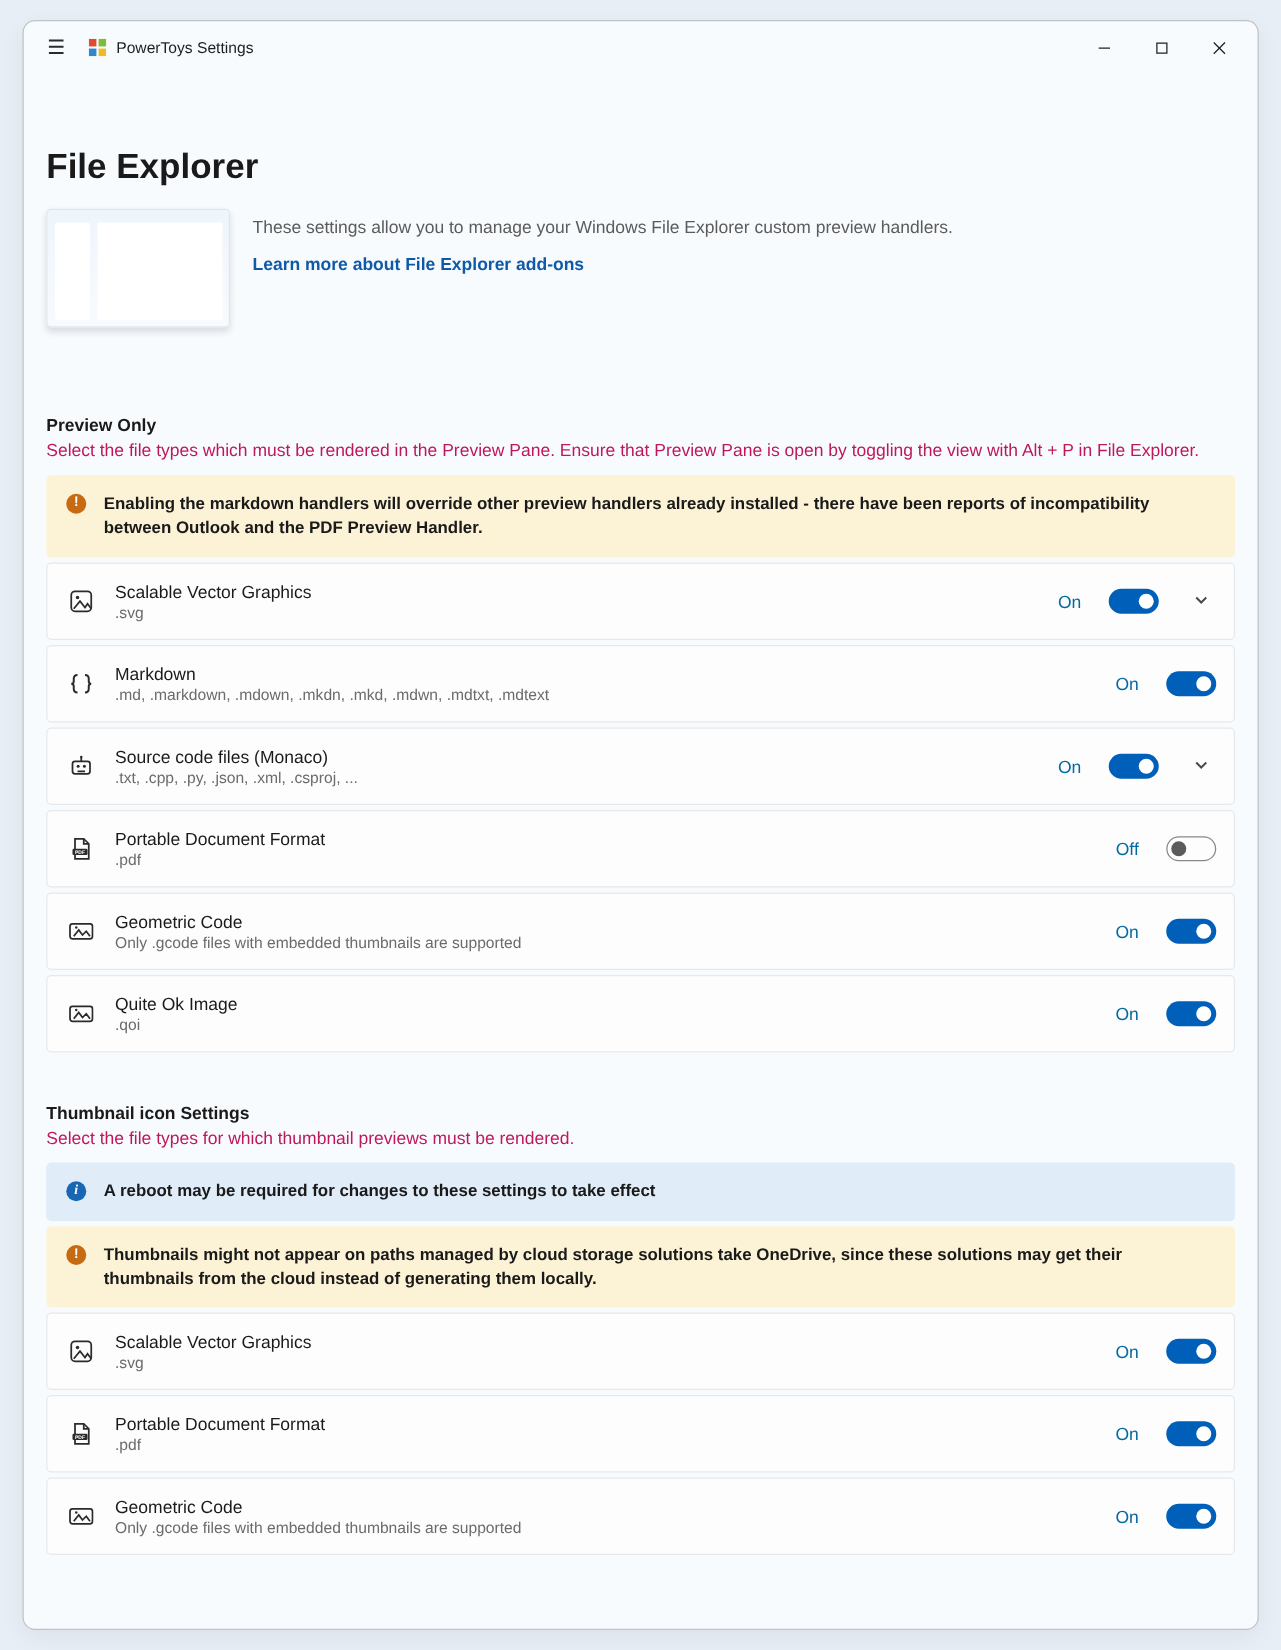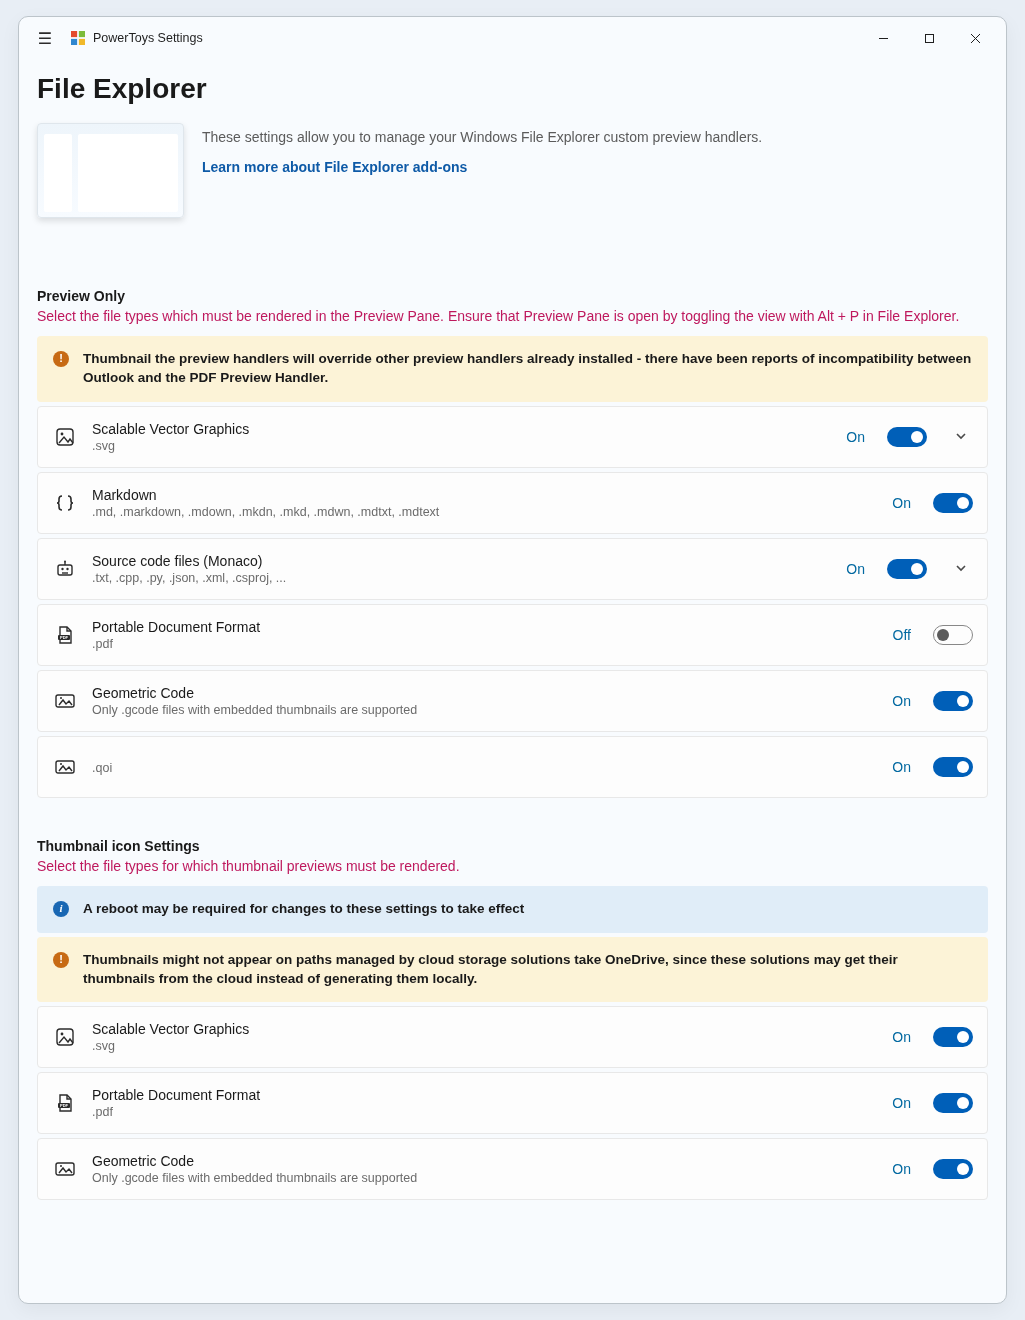--- a/index.html
+++ b/index.html
@@ -24,21 +24,21 @@
   .hamburger { width: 28px; text-align: center; font-size: 16px; color: #2b2b2b; cursor: default; }
   .pt-logo { width: 14px; height: 14px; margin: 0 8px 0 12px; display: inline-block; }
   .pt-logo svg { display:block; }
   .title-text { font-size: 12.5px; color: #1f1f1f; }
   .caption-controls { margin-left: auto; display: flex; gap: 0; }
   .caption-btn { width: 46px; height: 30px; display: flex; align-items: center; justify-content: center; color: #1f1f1f; font-size: 11px; }
   .caption-btn svg { stroke: #1f1f1f; }
 
   .content { padding: 14px 18px 0 18px; }
 
-  h1.page-title { font-size: 28px; font-weight: 600; color: #1a1a1a; margin-bottom: 18px; }
+  h1.page-title { font-size: 28px; font-weight: 600; color: #1a1a1a; margin-bottom: 18px; margin-top: 44px; }
 
   .hero { display: flex; gap: 18px; margin-bottom: 70px; }
   .hero-thumb {
     width: 147px; height: 95px; border-radius: 4px;
     background: linear-gradient(180deg,#eef5fb 0%,#f7fbff 100%);
     border: 1px solid #dfe6ec; position: relative; overflow: hidden;
     box-shadow: 0 3px 6px rgba(0,0,0,.12);
   }
   .hero-thumb::before { content:""; position:absolute; left:6px; top:10px; width:28px; height:78px; background:#fff; border-radius:2px; }
   .hero-thumb::after { content:""; position:absolute; left:40px; top:10px; width:100px; height:78px; background:#fff; border-radius:2px; }
@@ -170,21 +170,21 @@
         <div class="desc">These settings allow you to manage your Windows File Explorer custom preview handlers.</div>
         <a href="#" class="learn">Learn more about File Explorer add-ons</a>
       </div>
     </div>
 
     <div class="section-header">Preview Only</div>
     <div class="section-sub">Select the file types which must be rendered in the Preview Pane. Ensure that Preview Pane is open by toggling the view with Alt + P in File Explorer.</div>
 
     <div class="banner warn">
       <div class="banner-icon">!</div>
-      <div class="banner-text">Thumbnail the preview handlers will override other preview handlers already installed - there have been reports of incompatibility between Outlook and the PDF Preview Handler.</div>
+      <div class="banner-text">Enabling the markdown handlers will override other preview handlers already installed - there have been reports of incompatibility between Outlook and the PDF Preview Handler.</div>
     </div>
 
     <div class="card-list" id="preview-list">
       <div class="card">
         <div class="card-icon">
           <svg width="20" height="20" viewBox="0 0 20 20">
               <use href="#ic-image"></use>
             </svg>
         </div>
         <div class="card-body">
@@ -265,20 +265,21 @@
           </div>
 
       </div>
       <div class="card">
         <div class="card-icon">
           <svg width="20" height="20" viewBox="0 0 20 20">
               <use href="#ic-landscape"></use>
             </svg>
         </div>
         <div class="card-body">
+          <div class="card-title">Quite Ok Image</div>
           <div class="card-sub">.qoi</div>
         </div>
         <div class="state-label">On</div>
         <div class="toggle on">
             <div class="knob"></div>
           </div>
 
       </div>
       </div>
 

